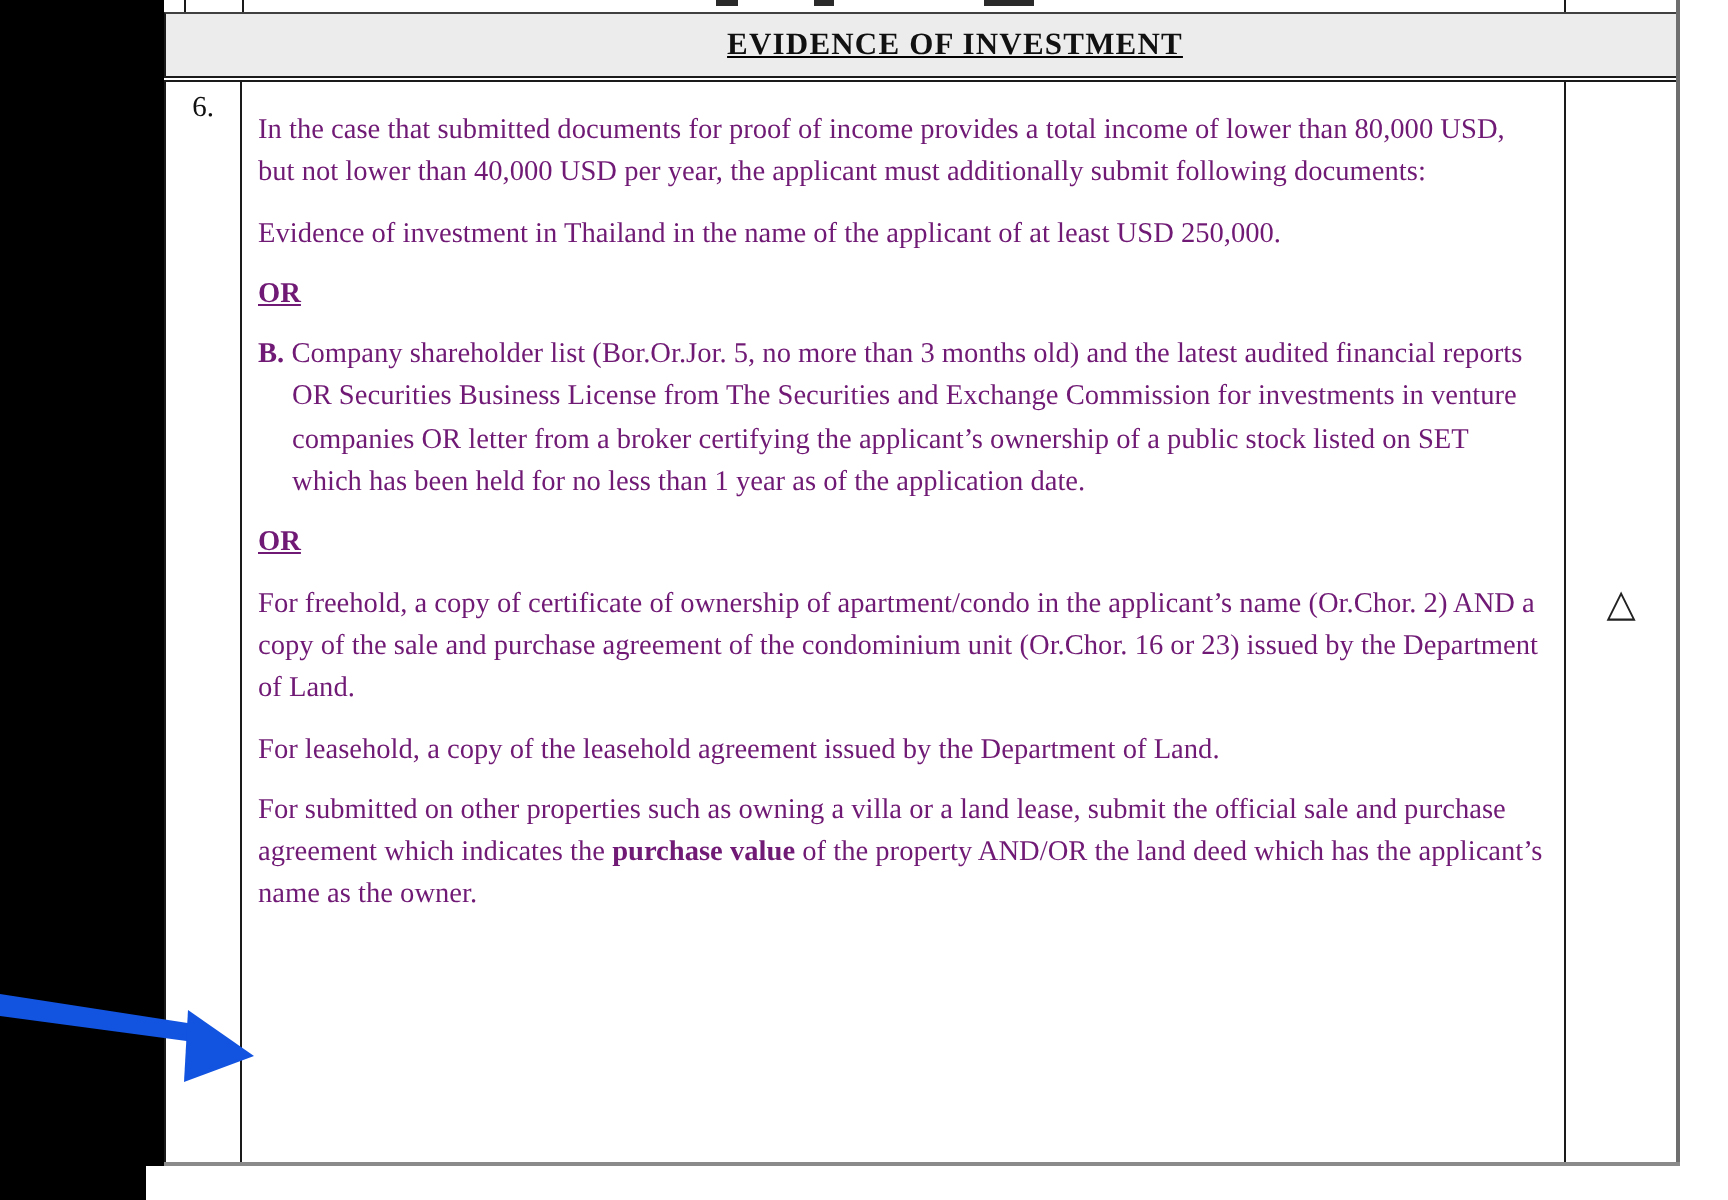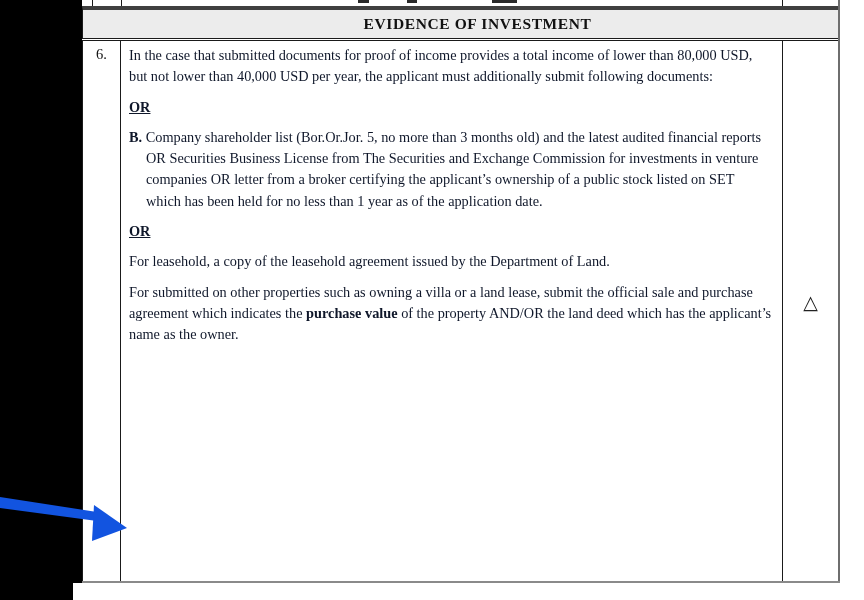--- a/index.html
+++ b/index.html
@@ -20,40 +20,41 @@
   .remnant.r2 { left: 407px; width: 10px; }
   .remnant.r3 { left: 492px; width: 25px; }
 
   
   .edge-right  { position: absolute; left: 838px; top: 0; width: 2px; height: 581px; background: #6e6e6e; }
   .edge-bottom { position: absolute; left: 82px; top: 581px; width: 758px; height: 2px; background: #8a8a8a; }
 
   
   .header-row {
     position: absolute; left: 82px; top: 6px; width: 756px; height: 33px;
-    background: #ececec; border-top: 4px solid #404040; border-bottom: 1px solid #1a1a1a;
+    background: #ececec; border-top: 1px solid #404040; border-bottom: 1px solid #1a1a1a;
     border-left: 1px solid #1a1a1a;
     display: flex; align-items: center; justify-content: center;
     padding-left: 34px;
+    text-decoration: underline;
   }
   .header-title { font-weight: bold; font-size: 15.5px; letter-spacing: 0.6px; color: #111; }
 
   
   .table-row {
     position: absolute; left: 82px; top: 40px; width: 756px; height: 541px;
     border-top: 1px solid #1a1a1a; border-left: 1px solid #1a1a1a;
     display: flex; overflow: hidden; background: #fff;
   }
   .cell-num {
     width: 38px; flex: 0 0 38px; border-right: 1px solid #1a1a1a;
     text-align: center; padding-top: 5px; font-size: 14.5px; color: #111;
   }
   .cell-content {
     flex: 1 1 auto; padding: 4px 10px 16px 8px; font-size: 14.3px; line-height: 21.3px;
-    color: #0f172a; overflow: hidden;
+    color: #701a75; overflow: hidden; margin-top: 10px;
   }
   .cell-content p { margin: 0 0 9px; }
   .cell-content p.or-divider { margin: 2px 0 9px; }
   .cell-content p.hanging { padding-left: 17px; text-indent: -17px; }
   .cell-content .letter { font-weight: bold; }
   .cell-content .or-text { font-weight: bold; text-decoration: underline; }
   .cell-content .bold { font-weight: bold; text-align: center; }
   .cell-mark {
     width: 56px; flex: 0 0 56px; border-left: 1px solid #1a1a1a;
     text-align: center; padding-top: 250px;
@@ -84,23 +85,25 @@
   <div class="header-row">
     <span class="header-title">EVIDENCE OF INVESTMENT</span>
   </div>
 
   <div class="table-row">
     <div class="cell-num">
       <span>6.</span>
     </div>
     <div class="cell-content" id="paragraphs">
         <p>In the case that submitted documents for proof of income provides a total income of lower than 80,000 USD, but not lower than 40,000 USD per year, the applicant must additionally submit following documents:</p>
+        <p>Evidence of investment in Thailand in the name of the applicant of at least USD 250,000.</p>
         <p class="or-divider"><span class="or-text">OR</span></p>
         <p class="hanging"><span class="letter">B.</span> Company shareholder list (Bor.Or.Jor. 5, no more than 3 months old) and the latest audited financial reports OR Securities Business License from The Securities and Exchange Commission for investments in venture companies OR letter from a broker certifying the applicant’s ownership of a public stock listed on SET which has been held for no less than 1 year as of the application date.</p>
         <p class="or-divider"><span class="or-text">OR</span></p>
+        <p>For freehold, a copy of certificate of ownership of apartment/condo in the applicant’s name (Or.Chor. 2) AND a copy of the sale and purchase agreement of the condominium unit (Or.Chor. 16 or 23) issued by the Department of Land.</p>
         <p>For leasehold, a copy of the leasehold agreement issued by the Department of Land.</p>
         <p><span>For submitted on other properties such as owning a villa or a land lease, submit the official sale and purchase agreement which indicates the </span><span class="bold">purchase value</span><span> of the property AND/OR the land deed which has the applicant’s name as the owner.</span></p>
       </div>
     <div class="cell-mark">
       <span>△</span>
     </div>
   </div>
 
   <svg class="arrow-svg" viewBox="0 0 140 60" xmlns="http://www.w3.org/2000/svg">
     <polygon points="0,7 97,22 97,31 0,18" fill="#1254e0"></polygon>

